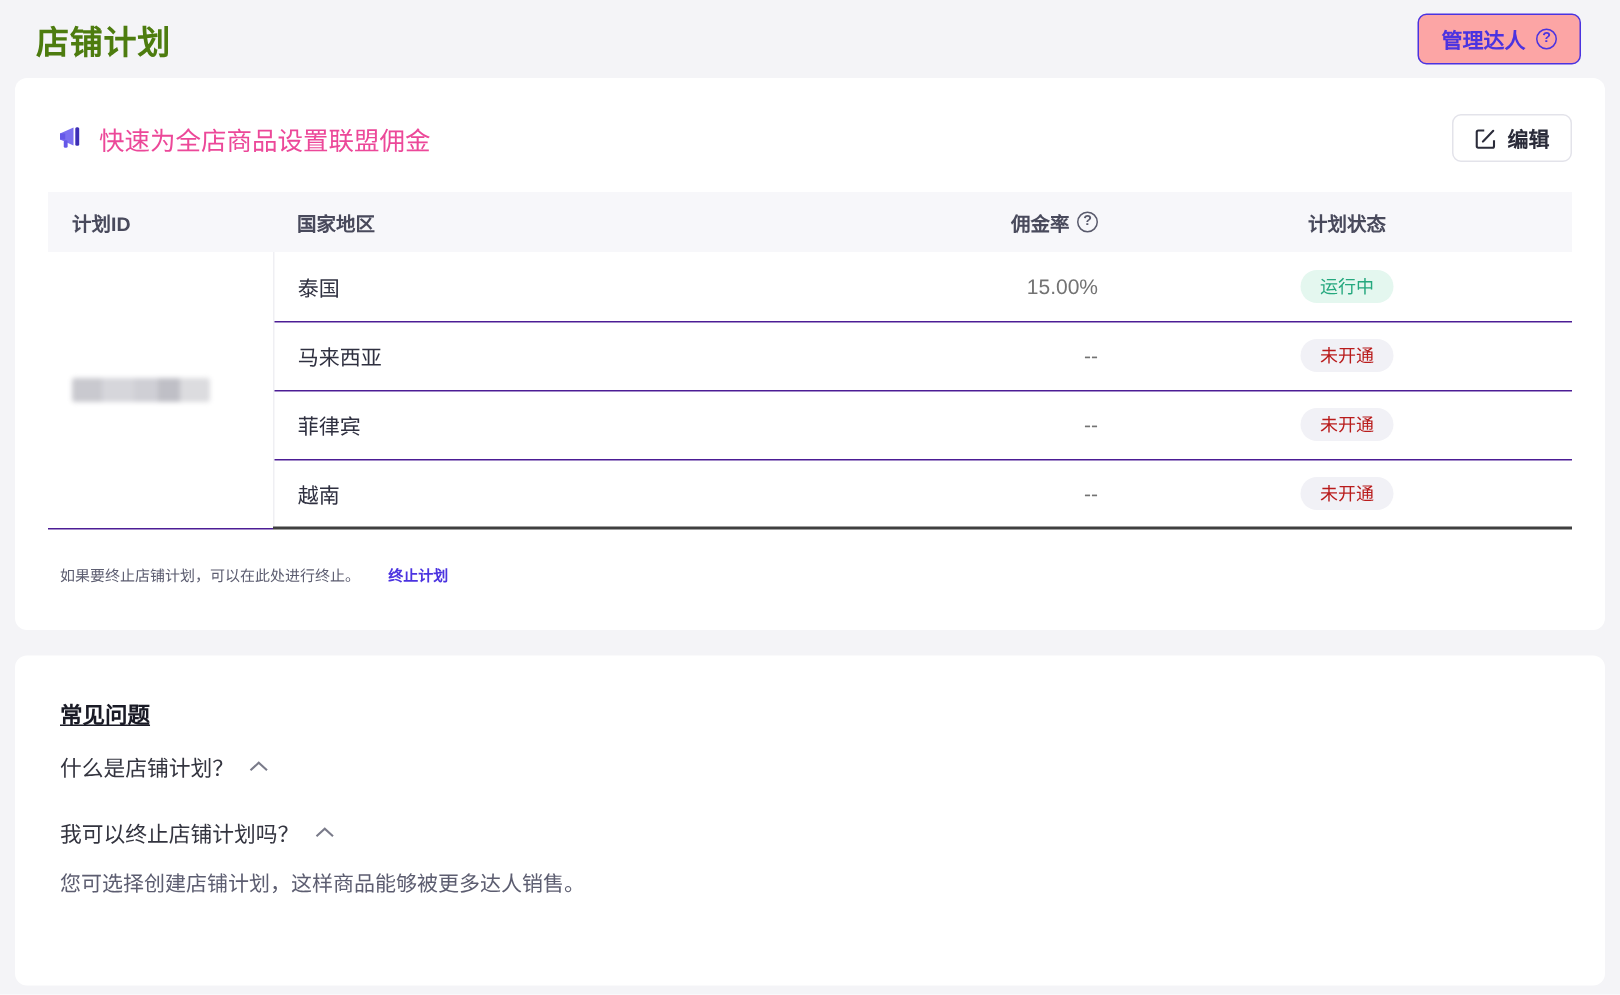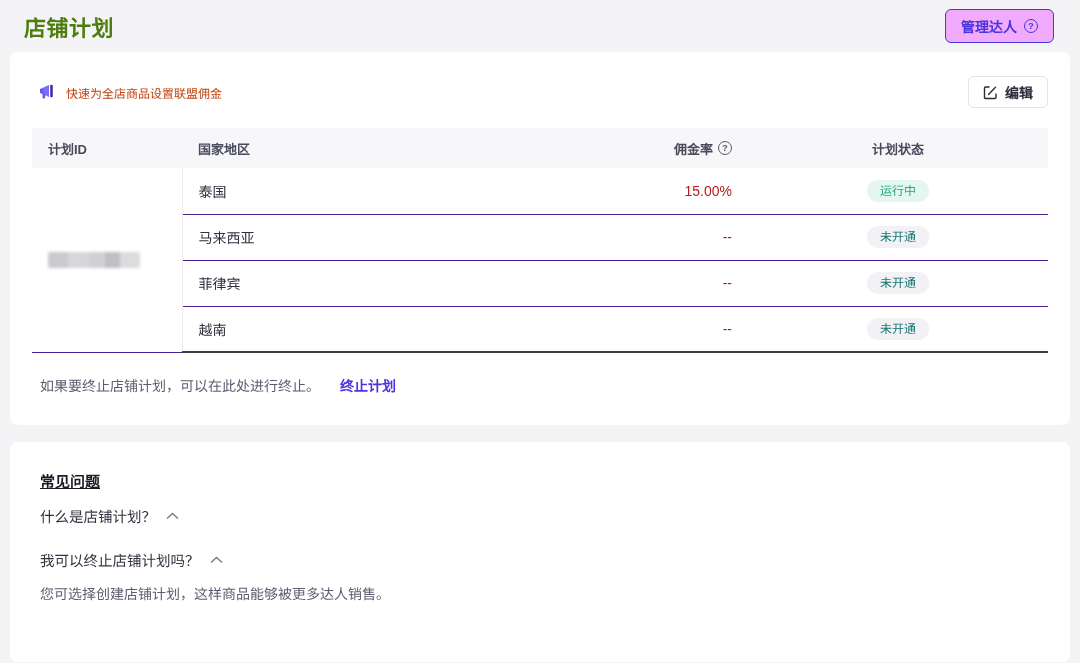--- a/index.html
+++ b/index.html
@@ -13,59 +13,59 @@
   
   .page-header {
     height:52px;
     display:flex; align-items:center; justify-content:space-between;
     padding:0 26px 0 24px;
   }
   .page-title { font-size:22px; font-weight:bold; color:#4d7c0f; letter-spacing:.5px; }
   .manage-btn {
     display:flex; align-items:center; gap:7px;
     height:34px; padding:0 15px;
-    background:#f0abfc;
+    background:#fca5a5;
     border:1.5px solid #4b33e0; border-radius:6px;
     color:#4b33e0; font-weight:bold; font-size:14px;
     cursor:pointer;
   }
   .qmark {
     display:inline-flex; align-items:center; justify-content:center;
     width:14px; height:14px; border:1.2px solid currentColor; border-radius:50%;
     font-size:9.5px; font-weight:bold; line-height:1;
   }
   
   .card {
     background:#ffffff; border-radius:8px;
     margin:0 10px;
   }
   .card.plan { padding:24px 22px 30px 22px; }
   .card.faq  { margin-top:17px; padding:28px 22px 40px 22px; min-height:220px; }
   
   .banner-row { display:flex; align-items:center; justify-content:space-between; }
   .banner-left { display:flex; align-items:center; gap:10px; margin-left:6px; }
-  .banner-text { color:#c2410c; font-size:12px; }
+  .banner-text { color:#ec4899; font-size:17px; }
   .edit-btn {
     display:flex; align-items:center; gap:7px;
     height:32px; padding:0 14px;
     background:#fff; border:1px solid #e3e3ea; border-radius:6px;
     color:#2b2c3a; font-weight:bold; font-size:14px; cursor:pointer;
   }
   
   table.plan-table { width:100%; border-collapse:collapse; margin-top:20px; }
   .plan-table thead th {
     background:#f7f7fa;
     height:40px;
     font-size:13px; font-weight:bold; color:#494a5c;
     text-align:left; padding:0 16px;
   }
   .plan-table thead th.col-rate { text-align:right; }
   .plan-table thead th.col-status { text-align:center; }
   .plan-table td { height:46px; padding:0 16px; font-size:14px; color:#2f3040; }
-  .plan-table td.cell-rate { text-align:right; color:#b91c1c; }
+  .plan-table td.cell-rate { text-align:right; color:#737373; }
   .plan-table td.cell-status { text-align:center; }
   .plan-table tbody td { border-bottom:1px solid #4c1d95; }
   .plan-table tbody tr:last-child td { border-bottom:2px solid #404040; }
   td.id-cell {
     border-right:1px solid #efeff3;
     border-bottom:1px solid #efeff3;
     vertical-align:middle;
   }
   .redacted {
     width:92px; height:16px; border-radius:2px;
@@ -73,23 +73,23 @@
     filter:blur(1.6px);
   }
   .rate-header-wrap { display:inline-flex; align-items:center; gap:5px; }
   .rate-header-wrap .qmark { color:#595a6c; border-width:1px; }
   
   .badge {
     display:inline-block; padding:4px 13px; border-radius:999px;
     font-size:12px; line-height:1.2; white-space:nowrap;
   }
   .badge.running { background:#e4f7ef; color:#25a87e; }
-  .badge.inactive { background:#f1f1f6; color:#0f766e; }
-  
-  .terminate-row { margin-top:22px; padding-left:8px; color:#5c5d70; font-size:14px; }
+  .badge.inactive { background:#f1f1f6; color:#b91c1c; }
+  
+  .terminate-row { margin-top:22px; padding-left:8px; color:#5c5d70; font-size:10px; }
   .terminate-link { color:#4b33e0; font-weight:bold; margin-left:16px; text-decoration:none; cursor:pointer; }
   
   .faq-title { font-size:15px; font-weight:bold; color:#1a1b26; margin-left:8px;text-decoration:underline; }
   .faq-item { margin-left:8px; }
   .faq-q {
     margin-top:14px; display:flex; align-items:center; gap:10px;
     font-size:14.5px; color:#33343f; cursor:pointer;
   }
   .faq-a { margin-top:14px; color:#5c5d70; font-size:14px; line-height:1.5; }
   .faq-item + .faq-item { margin-top:23px; }

